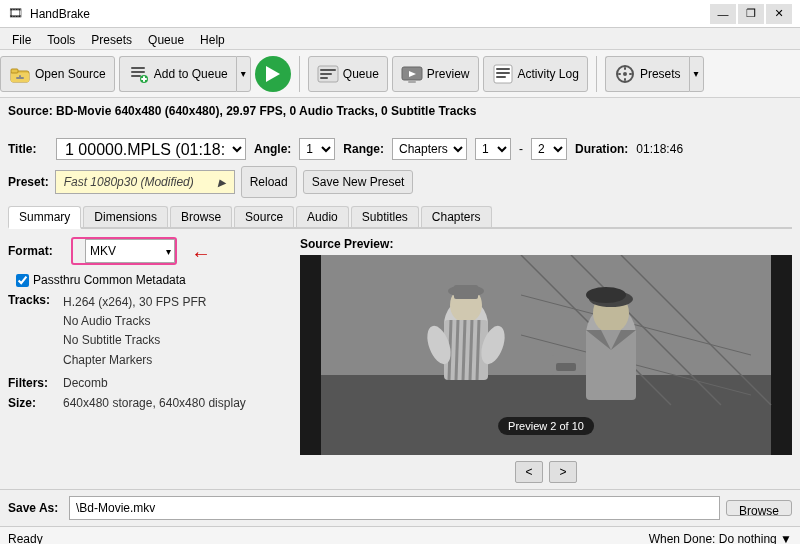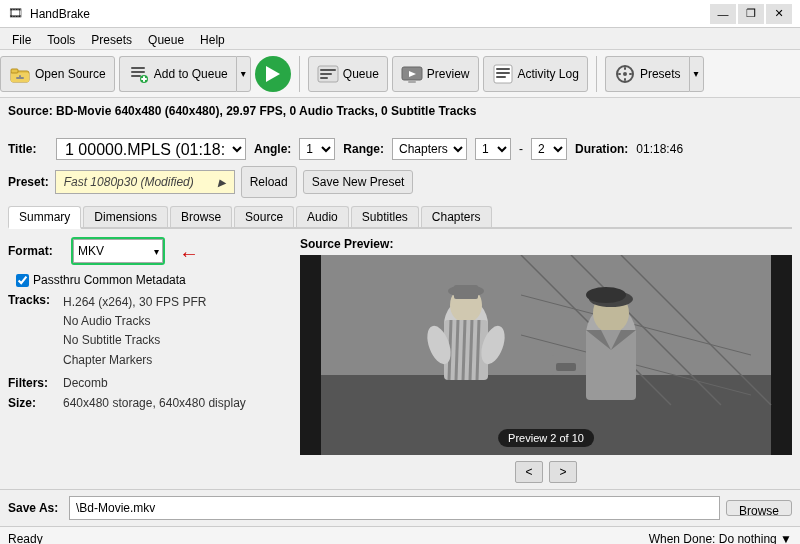--- a/index.html
+++ b/index.html
@@ -47,39 +47,39 @@
     .tab.active { background: #fff; border-bottom: 2px solid #fff; margin-bottom: -2px; }
 
     
     .content-area { display: flex; gap: 12px; }
     .left-panel { flex: 0 0 280px; }
     .right-panel { flex: 1; }
 
     
     .format-row { display: flex; align-items: center; margin-bottom: 8px; gap: 8px; }
     .format-label { font-weight: bold; min-width: 55px; }
-    .format-select-wrapper { position: relative; border: 2px solid #22c55e; border-radius: 3px; }
+    .format-select-wrapper { position: relative; border: 2px solid #ec4899; border-radius: 3px; padding-left: 12px; }
     .format-select { height: 24px; font-size: 12px; border: 1px solid #aaa; background: #fff; padding: 1px 4px; width: 90px; appearance: none; padding-right: 20px; }
     .format-select-arrow { position: absolute; right: 4px; top: 50%; transform: translateY(-50%); font-size: 10px; pointer-events: none; }
     .red-arrow { color: #cc0000; font-size: 20px; margin-left: 6px; }
 
     
     .checkbox-row { display: flex; align-items: center; gap: 4px; margin-bottom: 6px; margin-left: 8px; }
     .checkbox-row input { width: 13px; height: 13px; accent-color: #0078d7; }
     .track-line { font-size: 12px; color: #333; line-height: 1.6; }
 
     
     .info-row { display: flex; margin-bottom: 4px; }
     .info-row-label { font-weight: bold; min-width: 55px; }
     .info-row-value { color: #333; }
 
     
     .preview-label { font-weight: bold; font-size: 12px; margin-bottom: 4px; }
     .preview-image { width: 100%; height: 200px; background: #1a1a1a; position: relative; overflow: hidden; display: flex; align-items: center; justify-content: center; }
-    .preview-overlay { position: absolute; bottom: 8px; left: 50%; transform: translateX(-50%); background: rgba(0,0,0,0.65); color: #fff; padding: 3px 10px; border-radius: 10px; font-size: 11px; white-space: nowrap; }
+    .preview-overlay { position: absolute; bottom: 20px; left: 50%; transform: translateX(-50%); background: rgba(0,0,0,0.65); color: #fff; padding: 3px 10px; border-radius: 10px; font-size: 11px; white-space: nowrap; }
     .preview-nav { display: flex; justify-content: center; gap: 6px; margin-top: 6px; }
     .preview-nav-btn { width: 28px; height: 22px; background: #e0e0e0; border: 1px solid #aaa; cursor: pointer; font-size: 12px; display: flex; align-items: center; justify-content: center; border-radius: 2px; }
 
     
     .save-row { display: flex; align-items: center; gap: 6px; padding: 6px 8px; border-top: 1px solid #ccc; margin-top: 8px; }
     .save-label { font-weight: bold; min-width: 55px; }
     .save-input { flex: 1; height: 24px; border: 1px solid #aaa; background: #fff; padding: 2px 6px; font-size: 12px; }
     .browse-btn { padding: 3px 12px; background: #e8e8e8; border: 1px solid #aaa; border-radius: 3px; cursor: pointer; font-size: 12px; height: 16px; }
 
     

